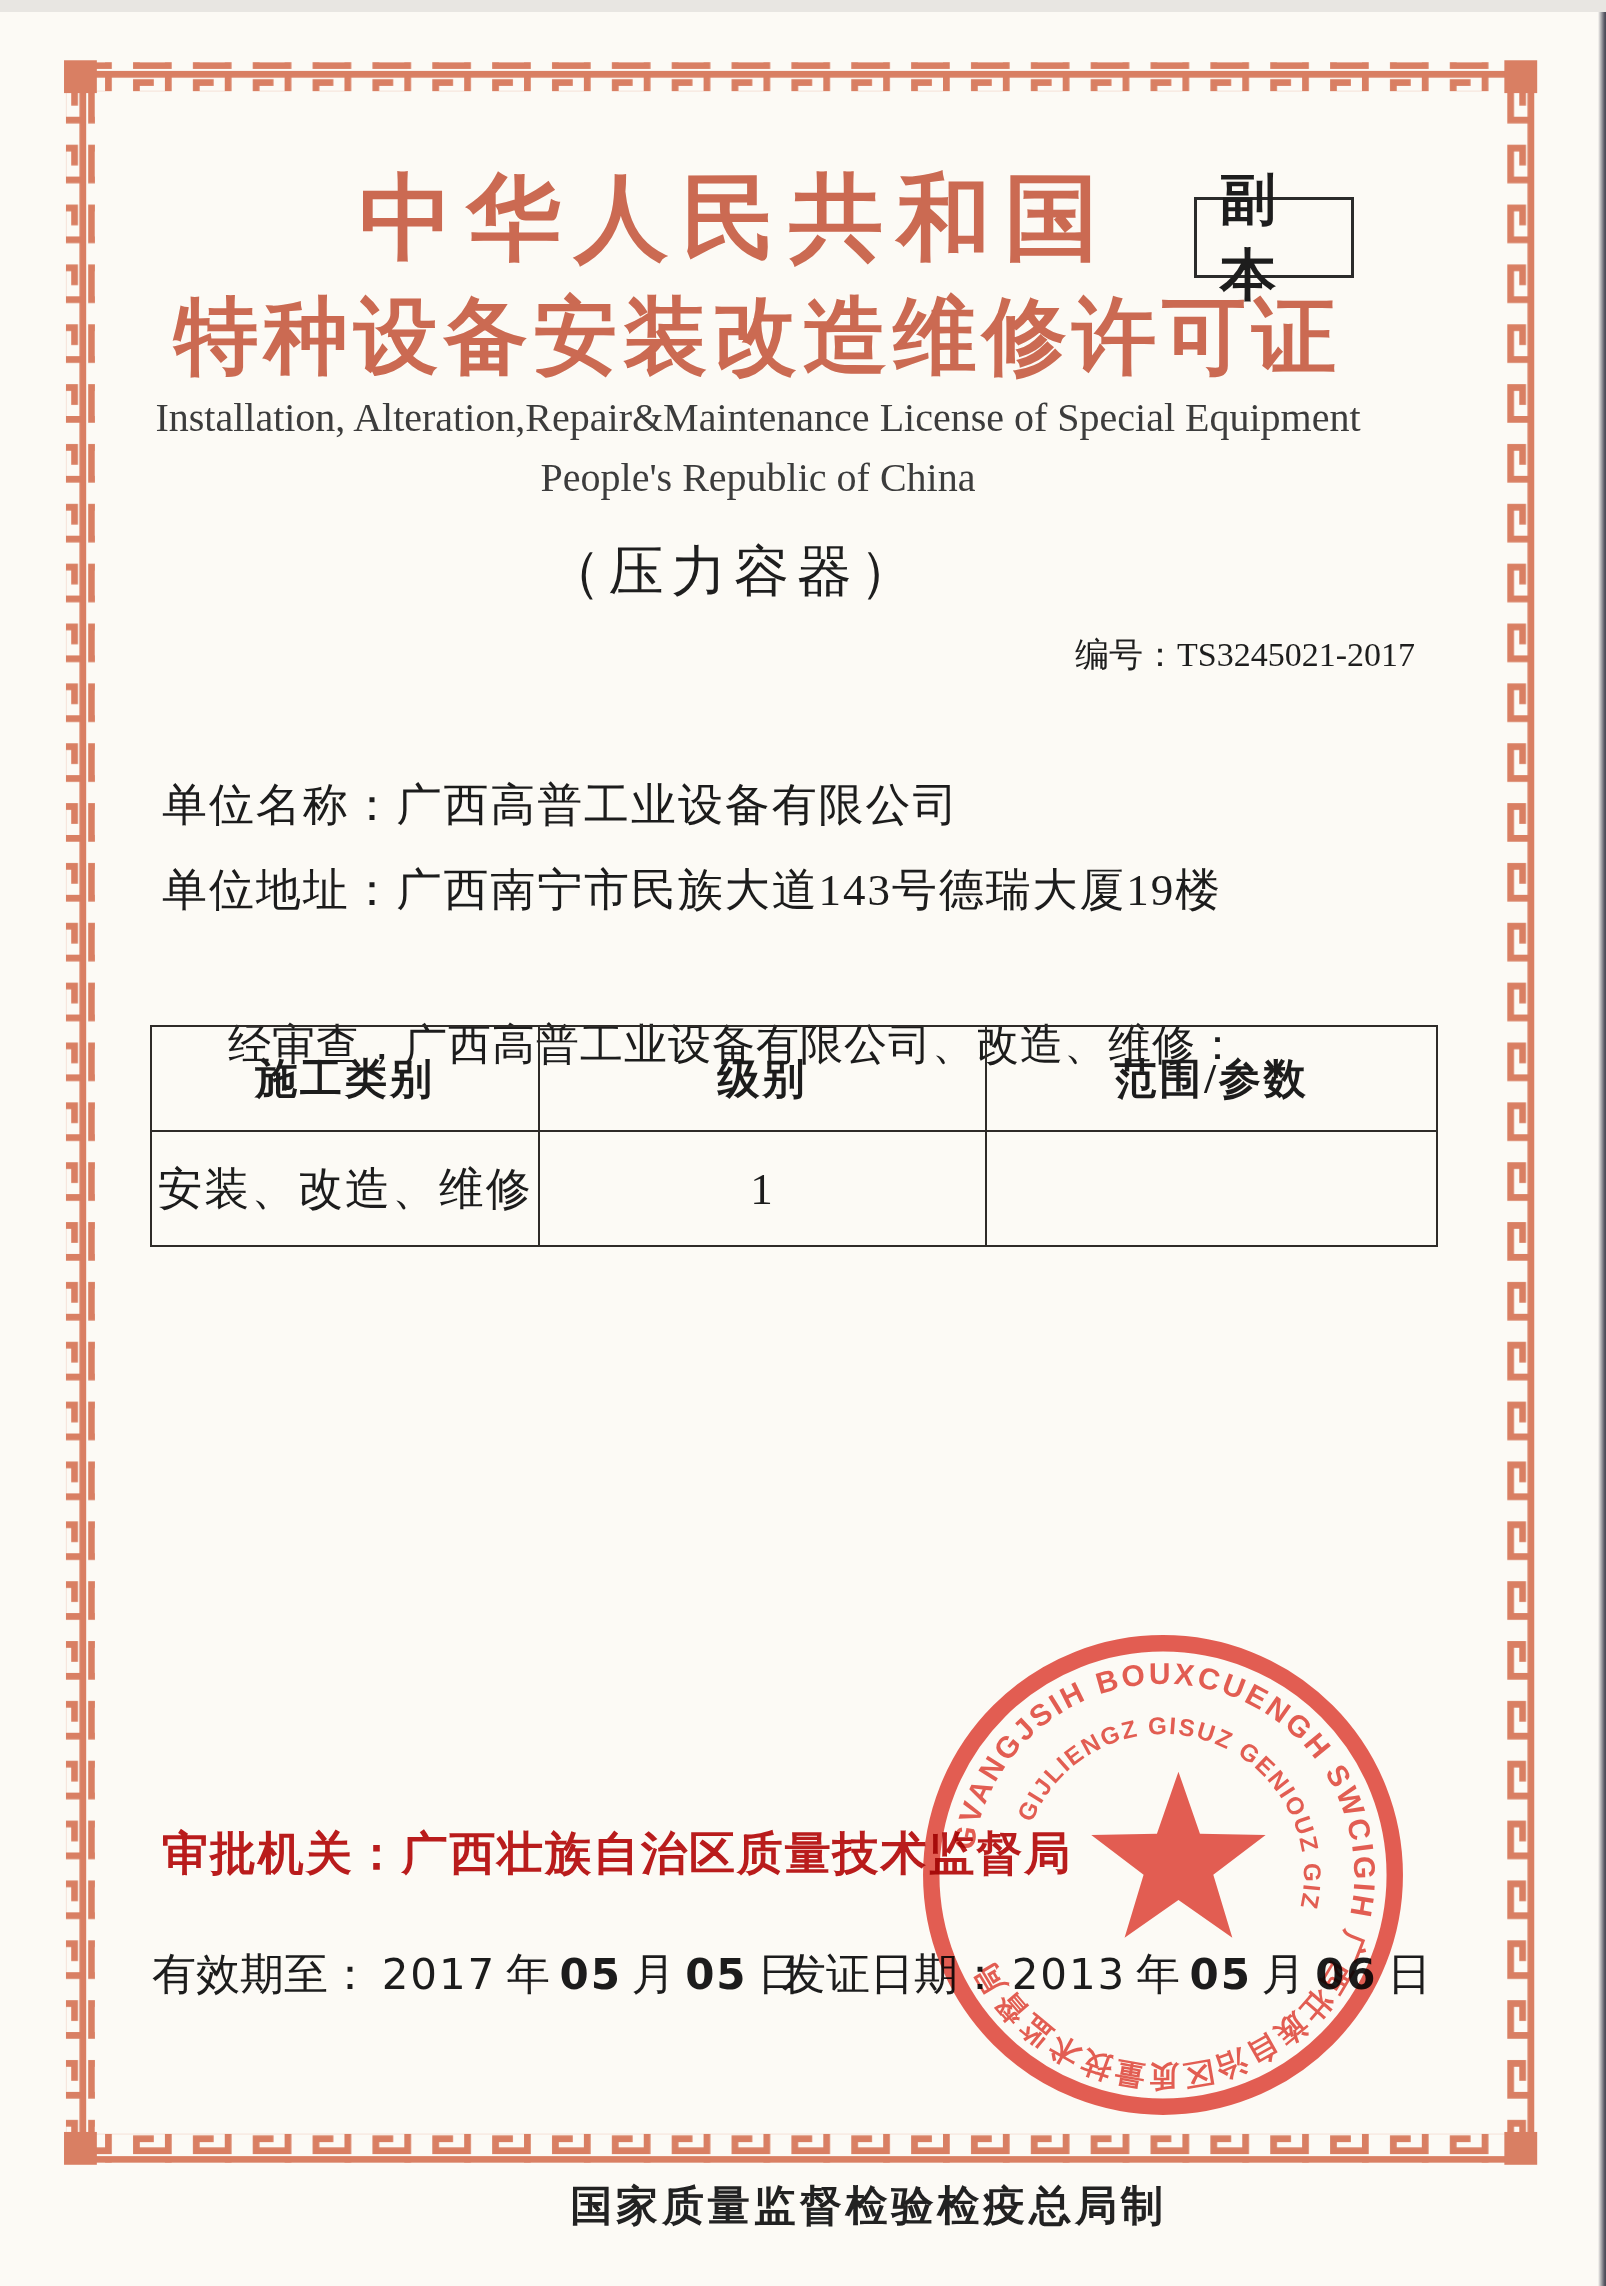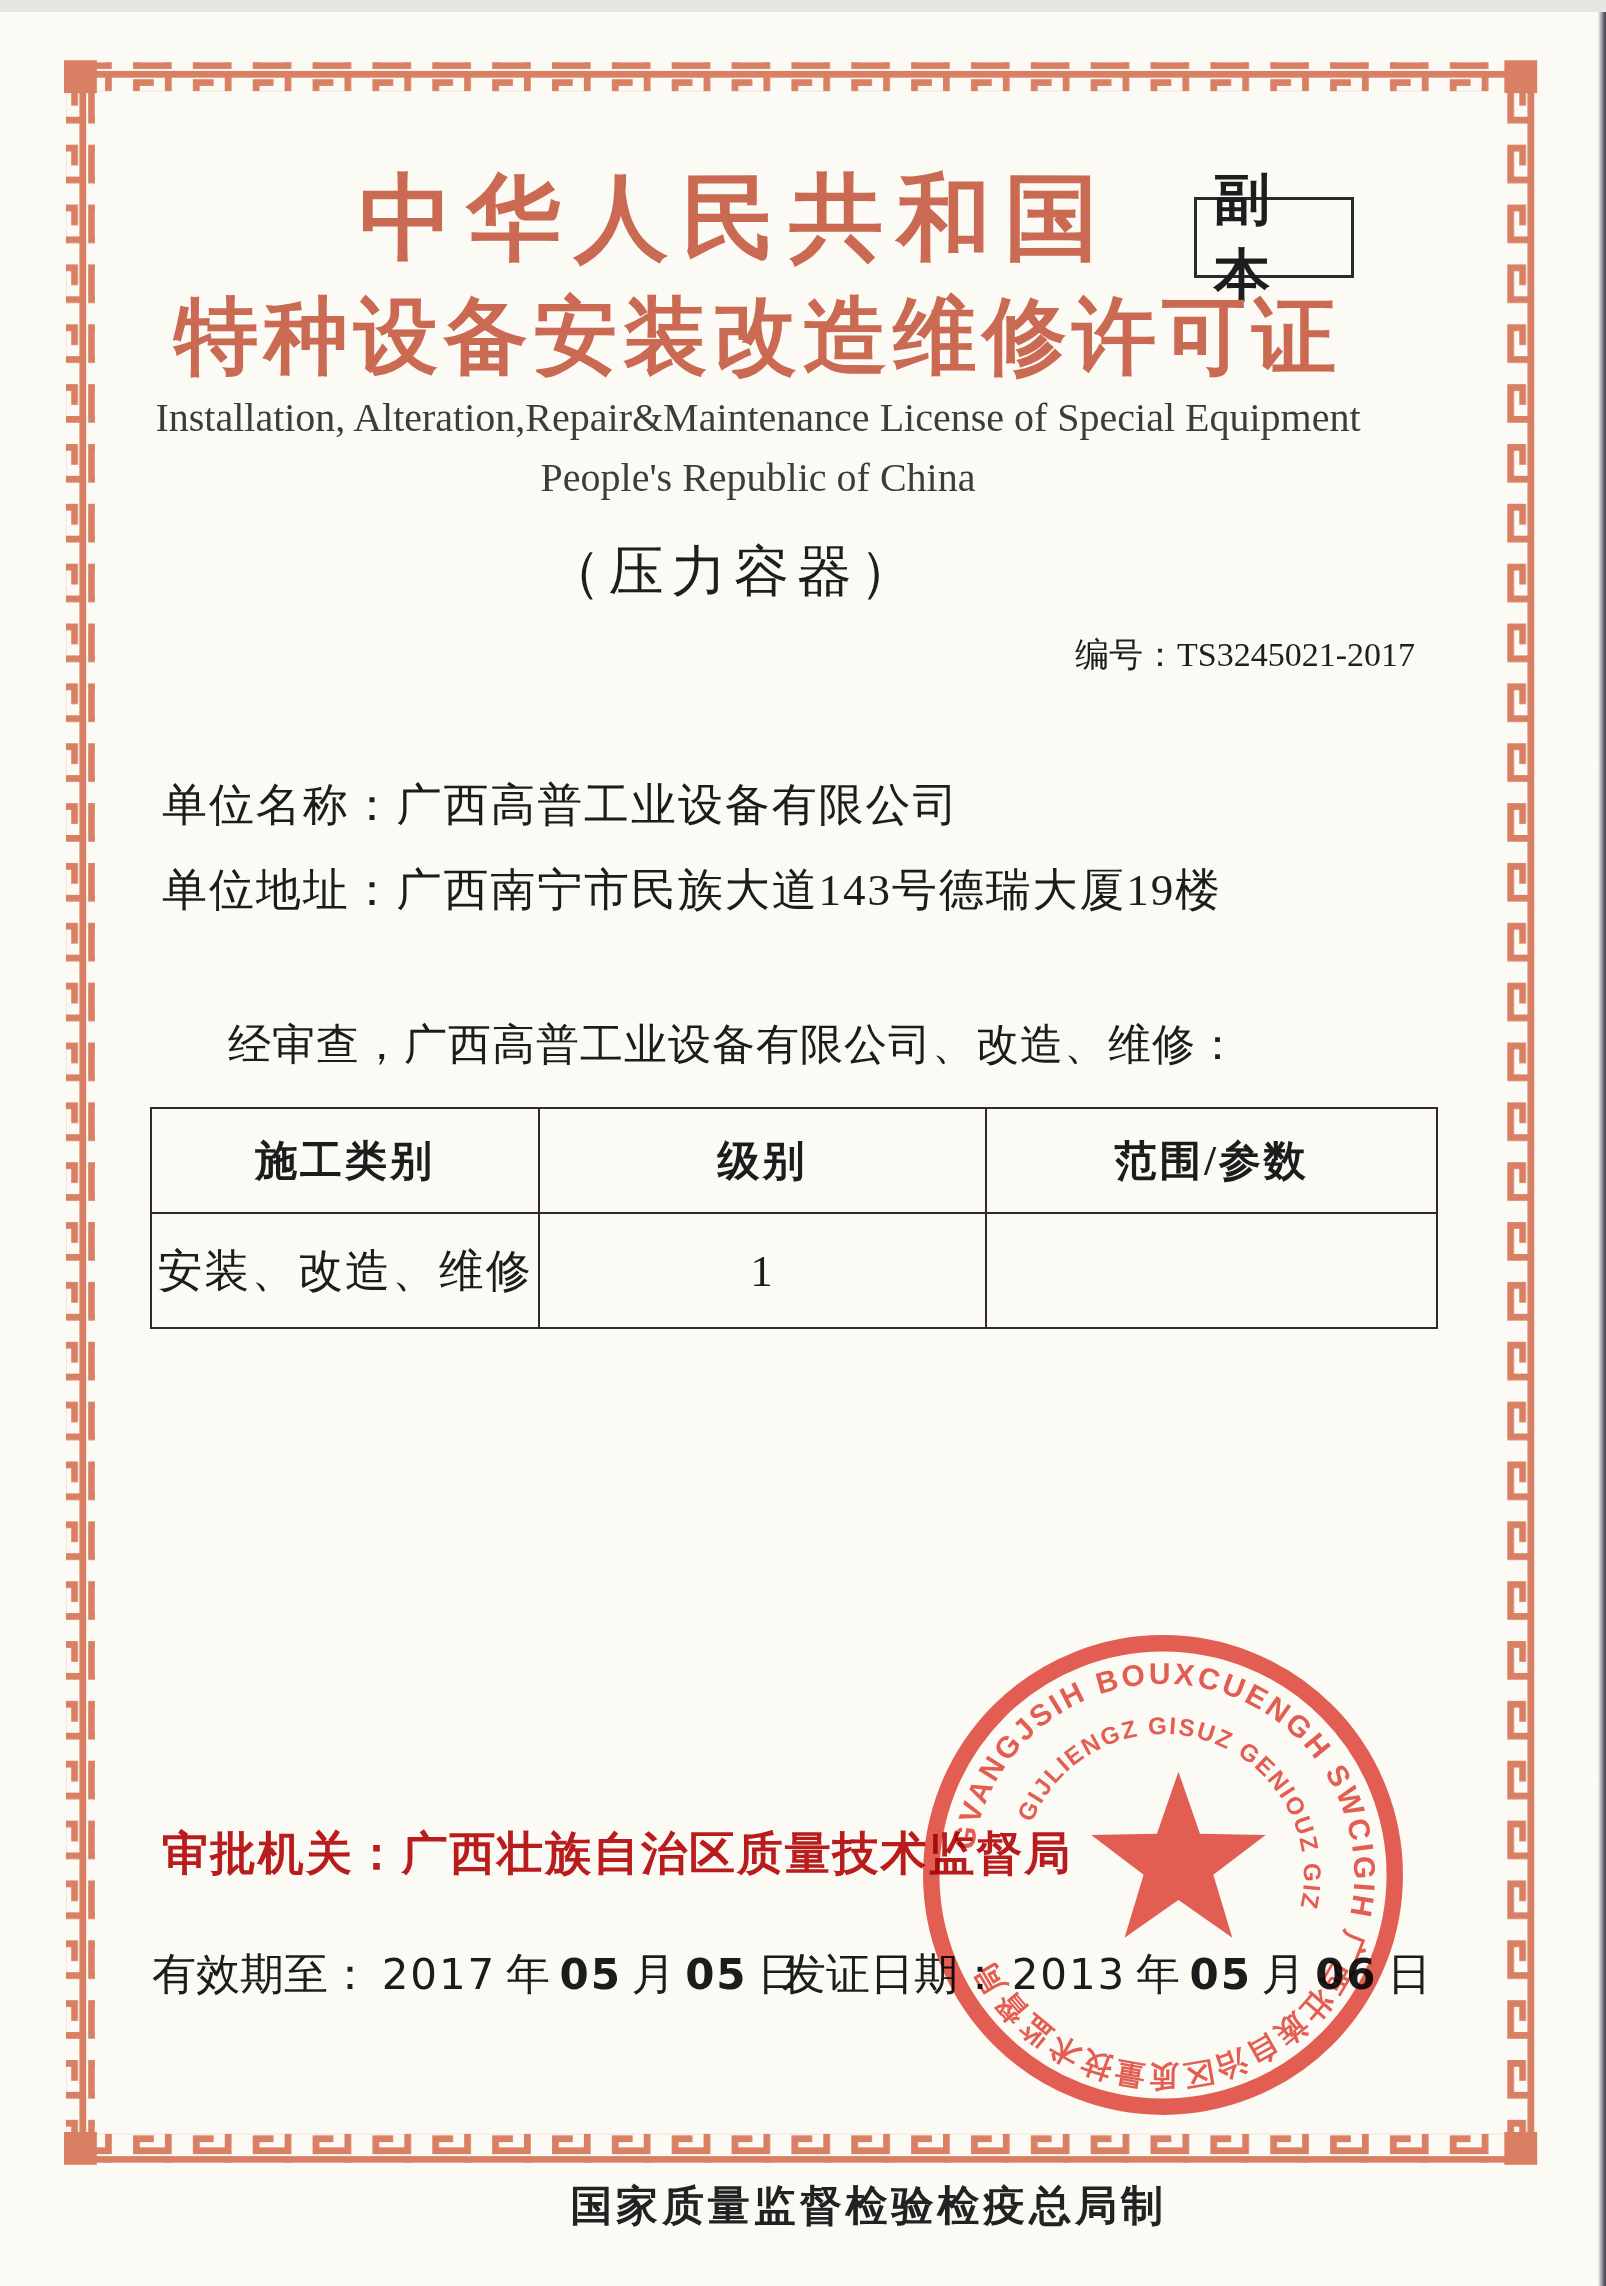--- a/index.html
+++ b/index.html
@@ -23,21 +23,21 @@
     position:absolute;left:0;top:268px;width:1516px;margin:0;
     text-align:center;font-size:84px;font-weight:bold;
     color:#cb6a52;letter-spacing:5.8px;
     font-family:"Liberation Sans", sans-serif;
   }
   .copy-box{
     position:absolute;left:1194px;top:185px;width:160px;height:81px;
     border:3.9px solid #2b2b2b;
     display:flex;align-items:center;justify-content:center;
     font-size:56px;font-weight:bold;letter-spacing:15.4px;
-    padding-left:17px;box-sizing:border-box;color:#1d1d1d;
+    padding-left:23px;box-sizing:border-box;color:#1d1d1d;
   }
   .title-en{
     position:absolute;left:0;width:1516px;text-align:center;
     font-weight:normal;color:#3c3c3c;font-size:40px;
     font-family:"Liberation Serif", serif;
   }
   .en1{top:382px;}
   .en2{top:442px;}
   .subtitle{
     position:absolute;left:0;top:523px;width:1468px;text-align:center;
@@ -45,21 +45,21 @@
   }
   .license-no{
     position:absolute;top:620px;right:192px;
     font-size:34px;color:#1e1e1e;
   }
   .field{position:absolute;left:162px;font-size:45px;color:#1c1c1c;letter-spacing:1.9px;}
   .unit-name{top:763px;}
   .unit-addr{top:848px;}
   .intro{position:absolute;left:228px;top:1004px;font-size:43px;color:#1c1c1c;letter-spacing:1px;}
   .scope-table{
-    position:absolute;left:150px;top:1095px;
+    position:absolute;left:150px;top:1013px;
     border-collapse:collapse;table-layout:fixed;
     width:1286px;
   }
   .scope-table th,.scope-table td{
     border:2.9px solid #2e2b28;
     text-align:center;vertical-align:middle;
     font-family:"Liberation Serif", serif;
     color:#1c1c1c;
   }
   .scope-table th{height:101px;font-size:42px;font-weight:bold;letter-spacing:2.9px;}

